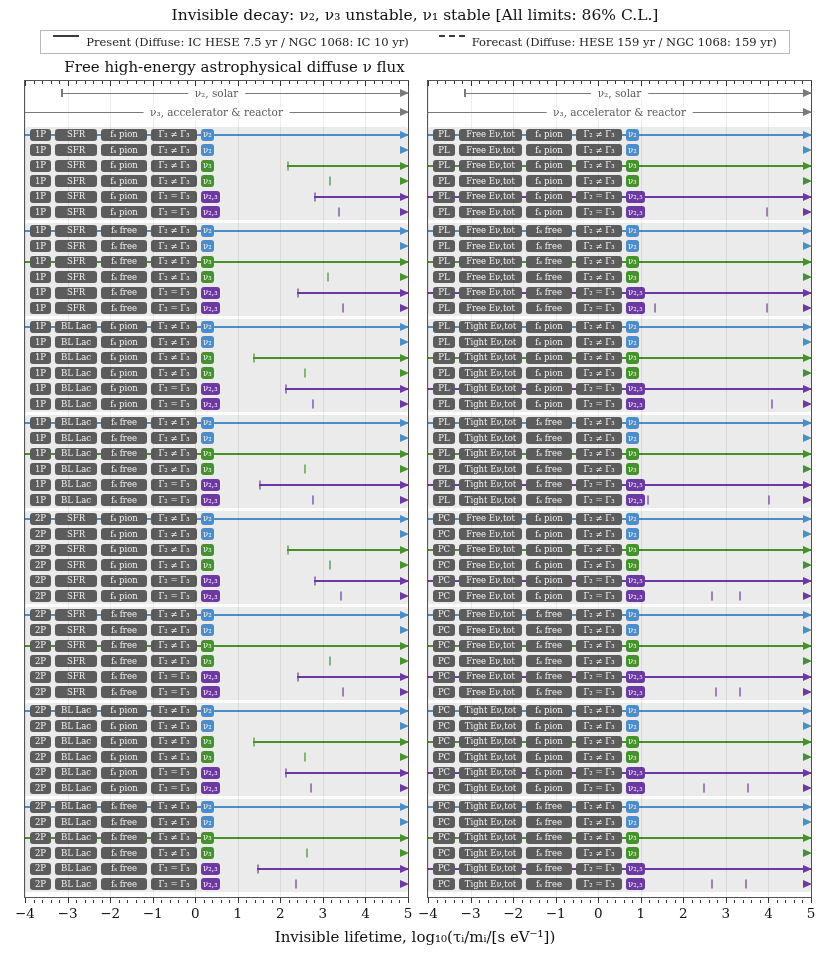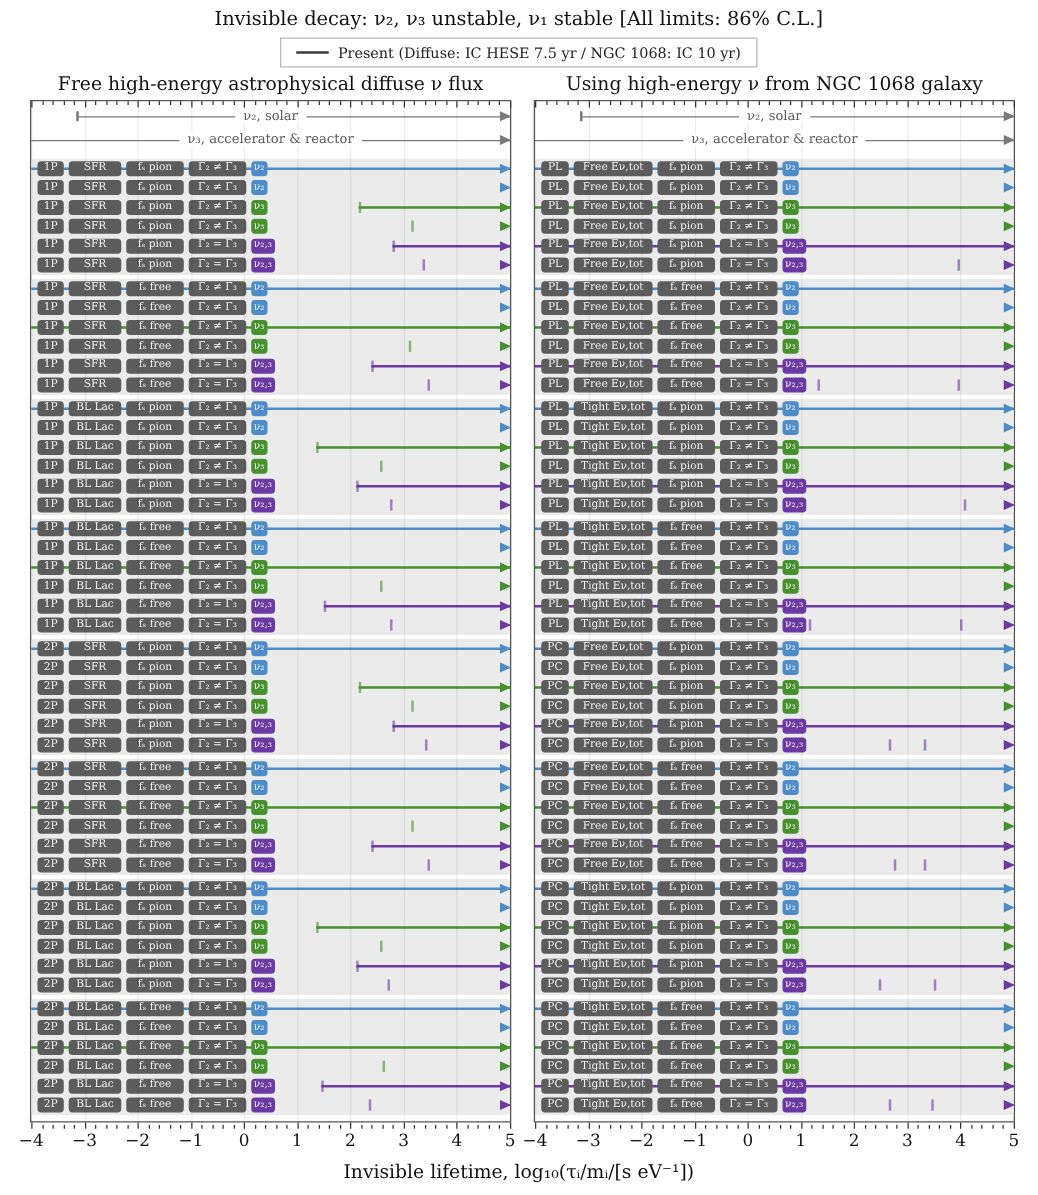--- a/index.html
+++ b/index.html
@@ -1,20 +1,20 @@
 <!DOCTYPE html>
 <html><head>
 <meta charset="utf-8">
 <style>
   html,body{margin:0;padding:0;background:#fff;}
   body{width:830px;height:956px;font-family:"DejaVu Serif", serif;color:#111;position:relative;overflow:hidden;}
   .fig-title{ text-align:center; font-size:15.5px; padding-top:6px; }
   .legend-box{ width:fit-content; margin:6px auto 4px auto; border:1px solid #b9b9b9; background:#fff;
     display:flex; gap:30px; align-items:center; padding:4px 12px; font-size:11.5px; color:#222;}
-  .legend-item{display:flex;align-items:center;gap:7px;}
+  .legend-item{display:flex;gap:7px;}
   .sw{width:26px;height:0;}
   .sw.solid{border-top:2px solid #3a3a3a;}
   .sw.dashed{border-top:2px dashed #3a3a3a;}
   .panel-titles{display:flex; margin:2px 0 4px 24px; width:788px;}
   .panel-titles div{width:385px; text-align:center; font-size:15px;}
   .panel-titles div:last-child{margin-left:18px;}
   .chart{position:relative; margin-left:24px; width:788px; height:820px;}
   .panel{position:absolute; top:0; width:383px; height:816px; border:1px solid #555; background:#fff;}
   .panel.pl{left:0; --w0:21px; --w1:42px; --w2:46px; --w3:46px;}
   .panel.pr{left:403px; --w0:22px; --w1:63px; --w2:46px; --w3:46px;}
@@ -48,25 +48,28 @@
 </head>
 <body>
 
 <div class="fig-title">Invisible decay: ν₂, ν₃ unstable, ν₁ stable [All limits: 86% C.L.]</div>
 
 <div class="legend-box">
   <div class="legend-item">
     <span class="sw solid"></span>
     <span>Present (Diffuse: IC HESE 7.5 yr / NGC 1068: IC 10 yr)</span>
   </div>
+  <div class="legend-item">
+    <span class="sw dashed"></span>
+    <span>Forecast (Diffuse: HESE 159 yr / NGC 1068: 159 yr)</span>
+  </div>
 </div>
 
 <div class="panel-titles">
   <div>Free high-energy astrophysical diffuse ν flux</div>
-  <div>Using high-energy ν from NGC 1068 galaxy</div>
 </div>
 
 <div class="chart">
   <div class="panel pl">
       <div class="gridlayer">
         <div class="gline" style="left: 0%;"></div>
         <span class="tick-label" style="left: 0%;">−4</span>
         <div class="gline" style="left: 11.1111%;"></div>
         <span class="tick-label" style="left: 11.1111%;">−3</span>
         <div class="gline" style="left: 22.2222%;"></div>

